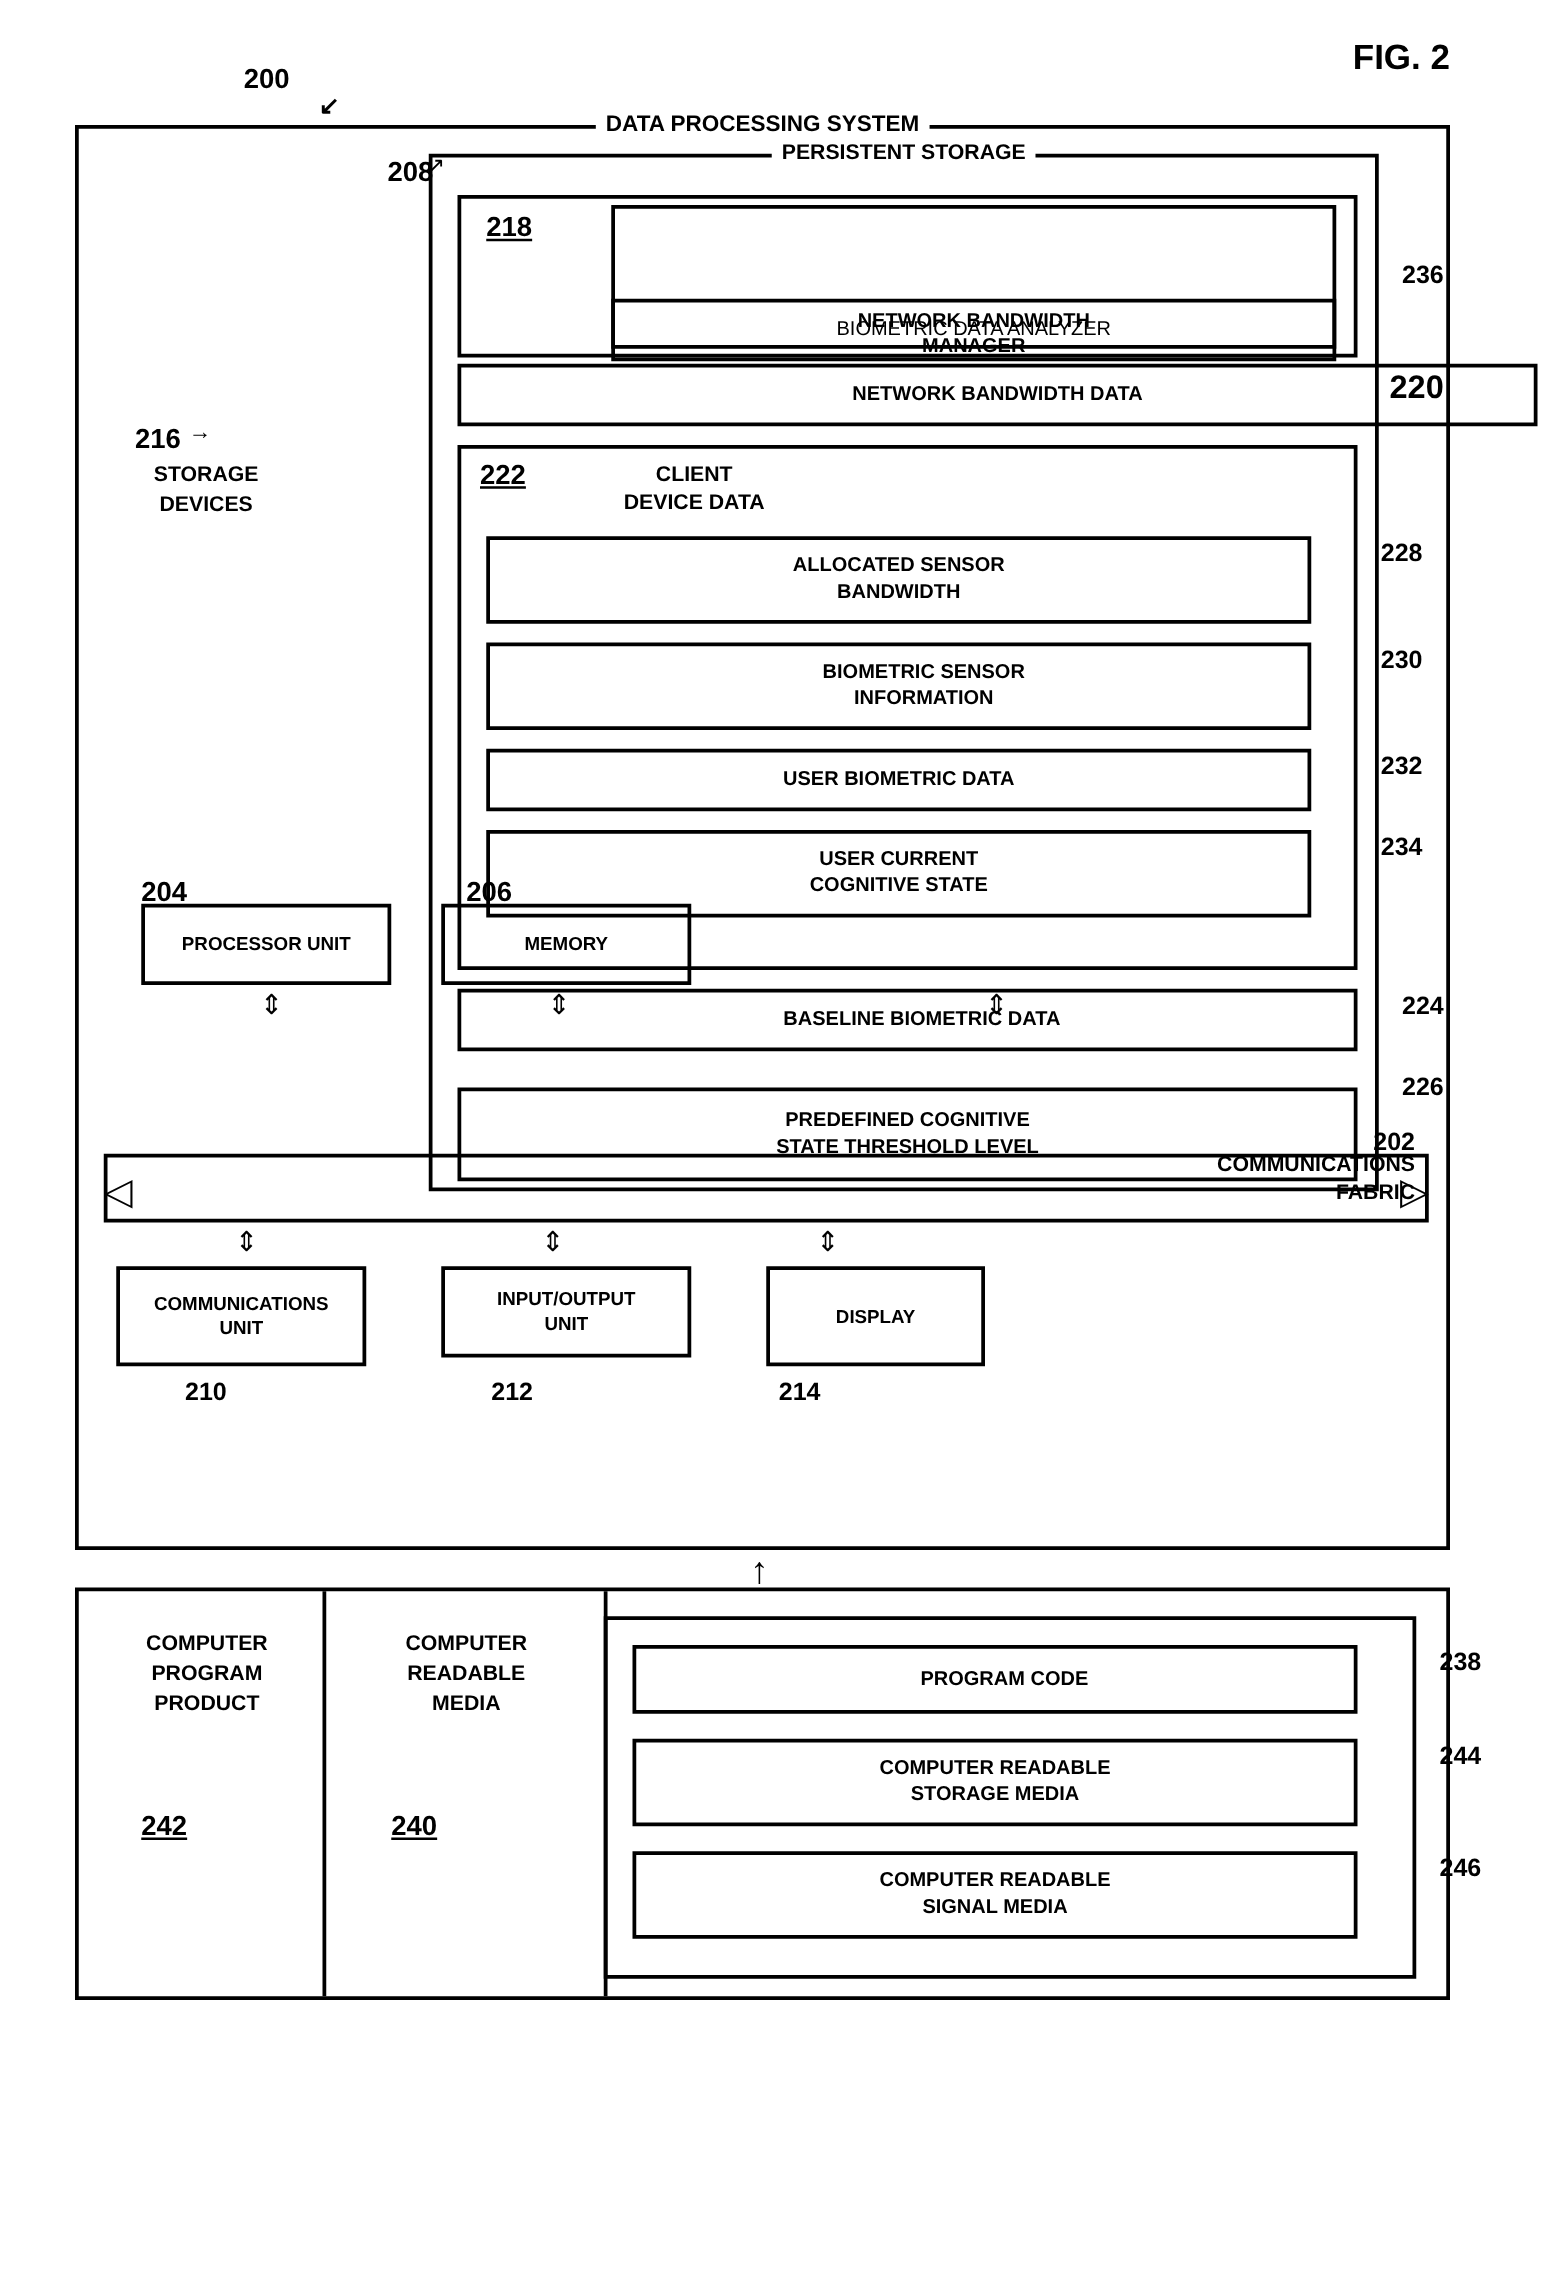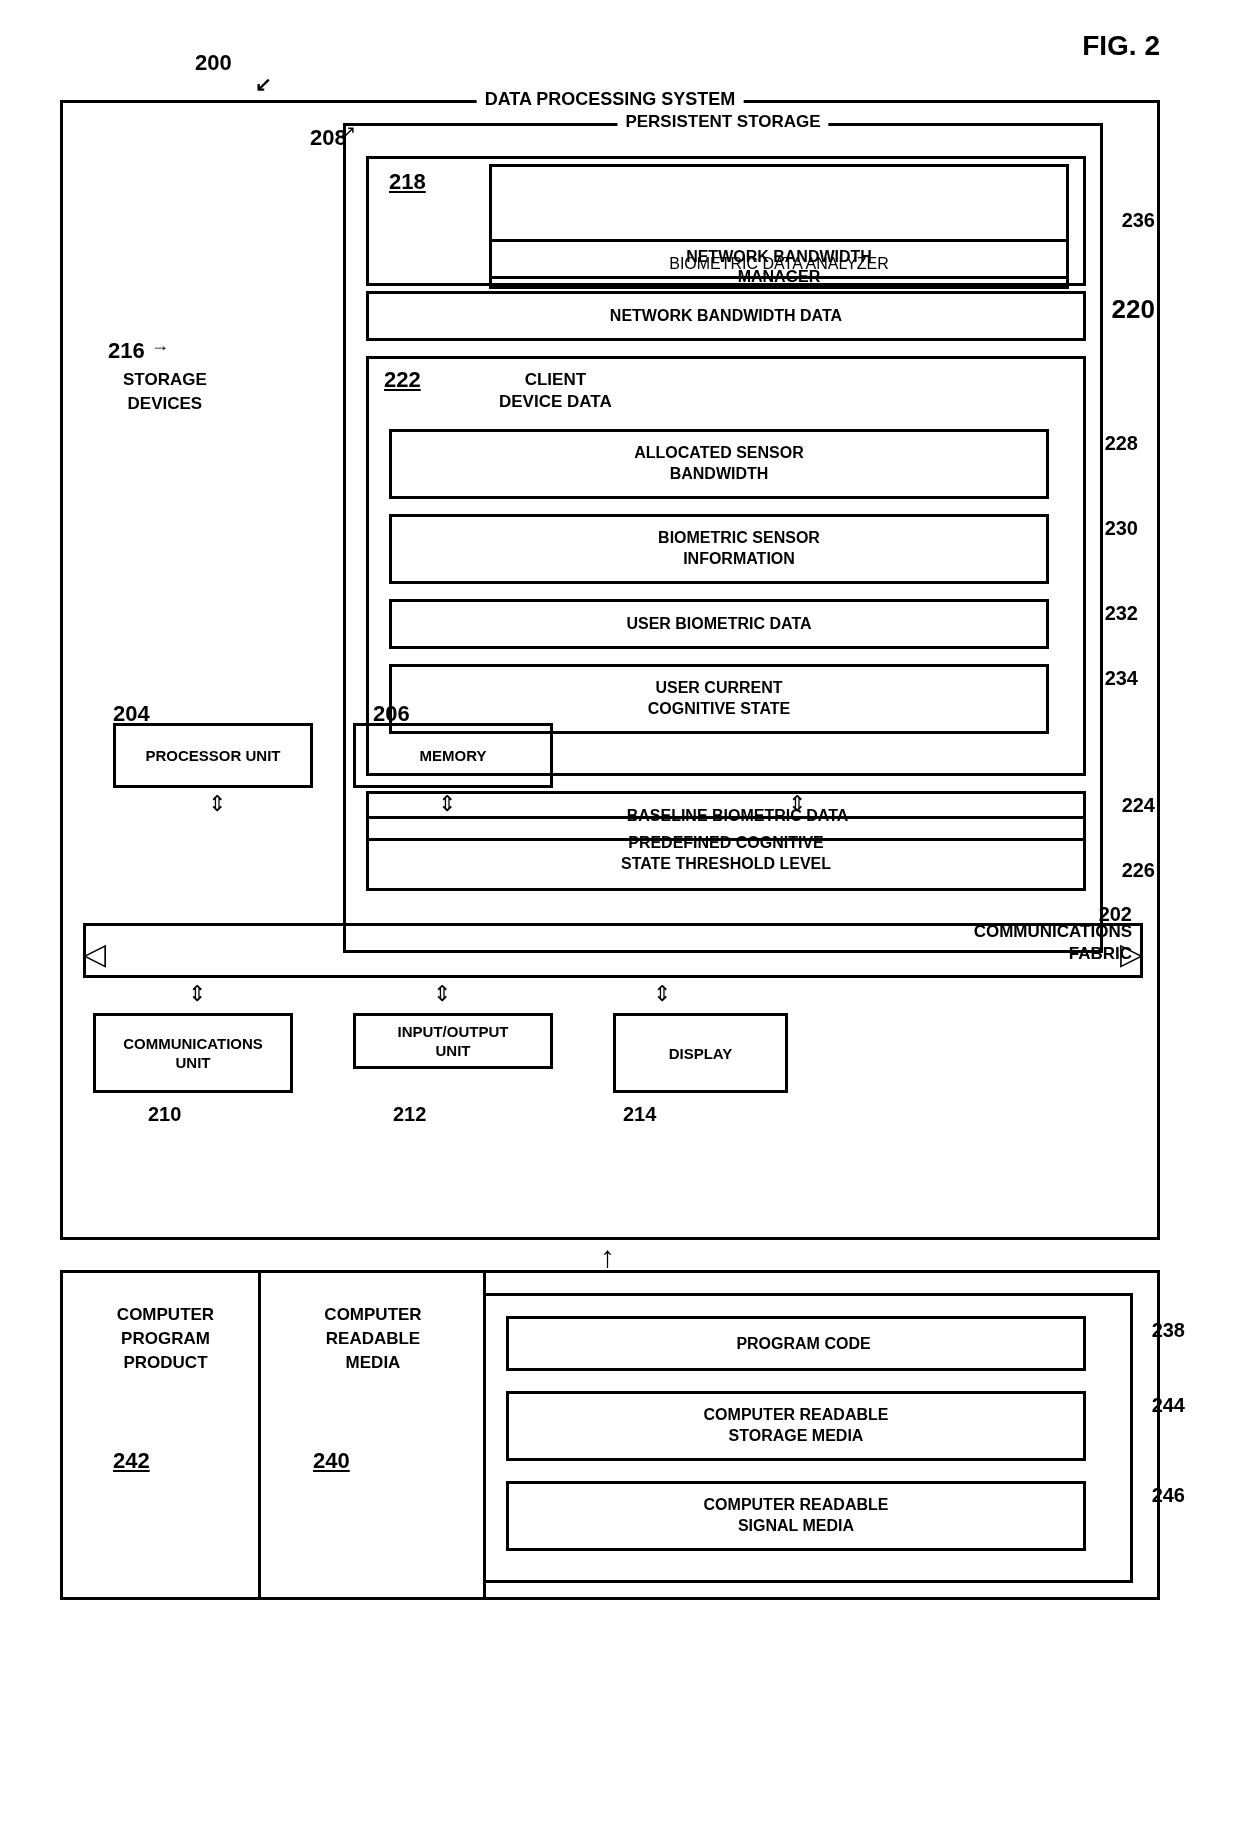--- a/index.html
+++ b/index.html
@@ -127,145 +127,145 @@
     .bda-label {
       font-size: 16px;
       font-weight: normal;
     }
 
     
     .nbd-box {
       position: absolute;
       top: 165px;
       left: 20px;
+      width: 864px;
+      height: 50px;
+      border: 3px solid #000;
+      display: flex;
+      align-items: center;
+      justify-content: center;
+    }
+
+    .nbd-label {
+      font-size: 16px;
+      font-weight: bold;
+    }
+
+    
+    .cdd-box {
+      position: absolute;
+      top: 230px;
+      left: 20px;
+      width: 720px;
+      height: 420px;
+      border: 3px solid #000;
+    }
+
+    
+    .anb-box {
+      position: absolute;
+      top: 70px;
+      left: 20px;
+      width: 660px;
+      height: 70px;
+      border: 3px solid #000;
+      display: flex;
+      align-items: center;
+      justify-content: center;
+    }
+
+    .anb-label {
+      font-size: 16px;
+      font-weight: bold;
+      text-align: center;
+      line-height: 1.3;
+    }
+
+    
+    .bsi-box {
+      position: absolute;
+      top: 155px;
+      left: 20px;
+      width: 660px;
+      height: 70px;
+      border: 3px solid #000;
+      display: flex;
+      align-items: center;
+      justify-content: center;
+      padding-left: 40px;
+    }
+
+    .bsi-label {
+      font-size: 16px;
+      font-weight: bold;
+      text-align: center;
+      line-height: 1.3;
+    }
+
+    
+    .ubd-box {
+      position: absolute;
+      top: 240px;
+      left: 20px;
+      width: 660px;
+      height: 50px;
+      border: 3px solid #000;
+      display: flex;
+      align-items: center;
+      justify-content: center;
+    }
+
+    .ubd-label {
+      font-size: 16px;
+      font-weight: bold;
+    }
+
+    
+    .uccs-box {
+      position: absolute;
+      top: 305px;
+      left: 20px;
+      width: 660px;
+      height: 70px;
+      border: 3px solid #000;
+      display: flex;
+      align-items: center;
+      justify-content: center;
+    }
+
+    .uccs-label {
+      font-size: 16px;
+      font-weight: bold;
+      text-align: center;
+      line-height: 1.3;
+    }
+
+    
+    .bbd-box {
+      position: absolute;
+      top: 665px;
+      left: 20px;
       width: 720px;
       height: 50px;
       border: 3px solid #000;
       display: flex;
       align-items: center;
       justify-content: center;
     }
 
-    .nbd-label {
-      font-size: 16px;
-      font-weight: bold;
-    }
-
-    
-    .cdd-box {
-      position: absolute;
-      top: 230px;
-      left: 20px;
-      width: 720px;
-      height: 420px;
-      border: 3px solid #000;
-    }
-
-    
-    .anb-box {
-      position: absolute;
-      top: 70px;
-      left: 20px;
-      width: 660px;
-      height: 70px;
-      border: 3px solid #000;
-      display: flex;
-      align-items: center;
-      justify-content: center;
-    }
-
-    .anb-label {
-      font-size: 16px;
-      font-weight: bold;
-      text-align: center;
-      line-height: 1.3;
-    }
-
-    
-    .bsi-box {
-      position: absolute;
-      top: 155px;
-      left: 20px;
-      width: 660px;
-      height: 70px;
-      border: 3px solid #000;
-      display: flex;
-      align-items: center;
-      justify-content: center;
-      padding-left: 40px;
-    }
-
-    .bsi-label {
-      font-size: 16px;
-      font-weight: bold;
-      text-align: center;
-      line-height: 1.3;
-    }
-
-    
-    .ubd-box {
-      position: absolute;
-      top: 240px;
-      left: 20px;
-      width: 660px;
-      height: 50px;
-      border: 3px solid #000;
-      display: flex;
-      align-items: center;
-      justify-content: center;
-    }
-
-    .ubd-label {
-      font-size: 16px;
-      font-weight: bold;
-    }
-
-    
-    .uccs-box {
-      position: absolute;
-      top: 305px;
-      left: 20px;
-      width: 660px;
-      height: 70px;
-      border: 3px solid #000;
-      display: flex;
-      align-items: center;
-      justify-content: center;
-    }
-
-    .uccs-label {
-      font-size: 16px;
-      font-weight: bold;
-      text-align: center;
-      line-height: 1.3;
-    }
-
-    
-    .bbd-box {
-      position: absolute;
-      top: 665px;
-      left: 20px;
-      width: 720px;
-      height: 50px;
-      border: 3px solid #000;
-      display: flex;
-      align-items: center;
-      justify-content: center;
-    }
-
     .bbd-label {
       font-size: 16px;
       font-weight: bold;
       margin-left: 23px;
     }
 
     
     .pcs-box {
       position: absolute;
-      top: 690px;
+      top: 744px;
       left: 20px;
       width: 720px;
       height: 75px;
       border: 3px solid #000;
       display: flex;
       align-items: center;
       justify-content: center;
     }
 
     .pcs-label {
@@ -368,21 +368,21 @@
 
     .comm-unit-label {
       font-size: 15px;
       font-weight: bold;
       text-align: center;
       line-height: 1.3;
     }
 
     .io-unit-box {
       width: 200px;
-      height: 56px;
+      height: 73px;
       border: 3px solid #000;
       display: flex;
       align-items: center;
       justify-content: center;
     }
 
     .io-unit-label {
       font-size: 15px;
       font-weight: bold;
       text-align: center;

